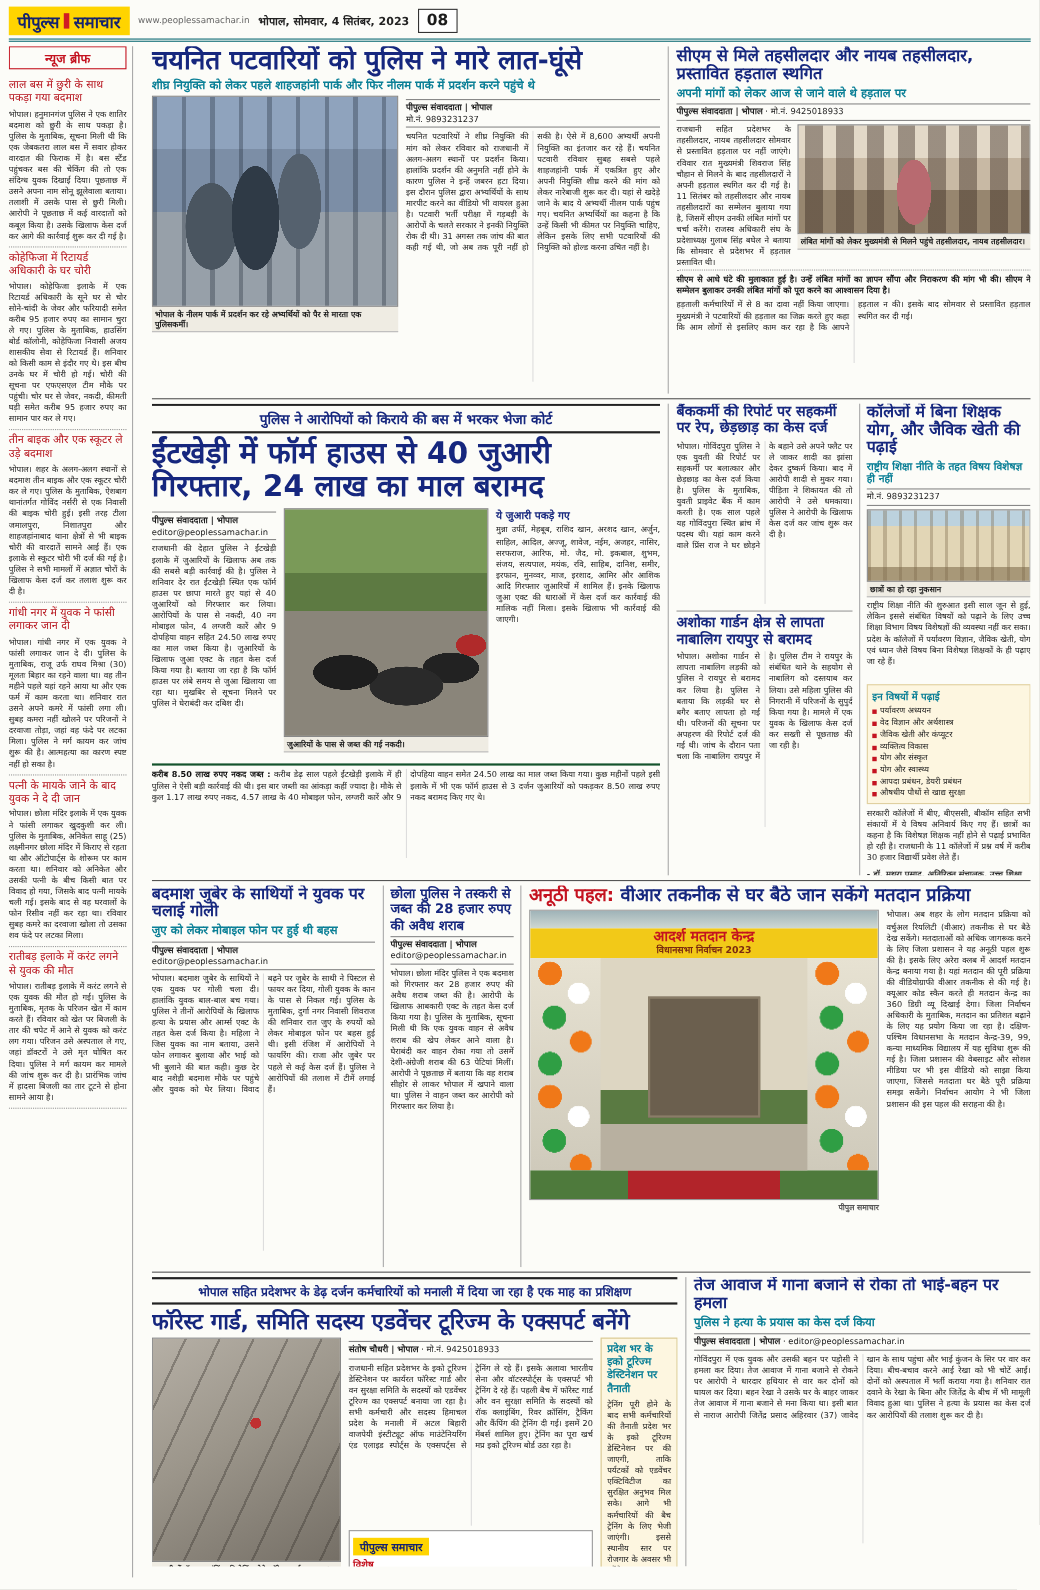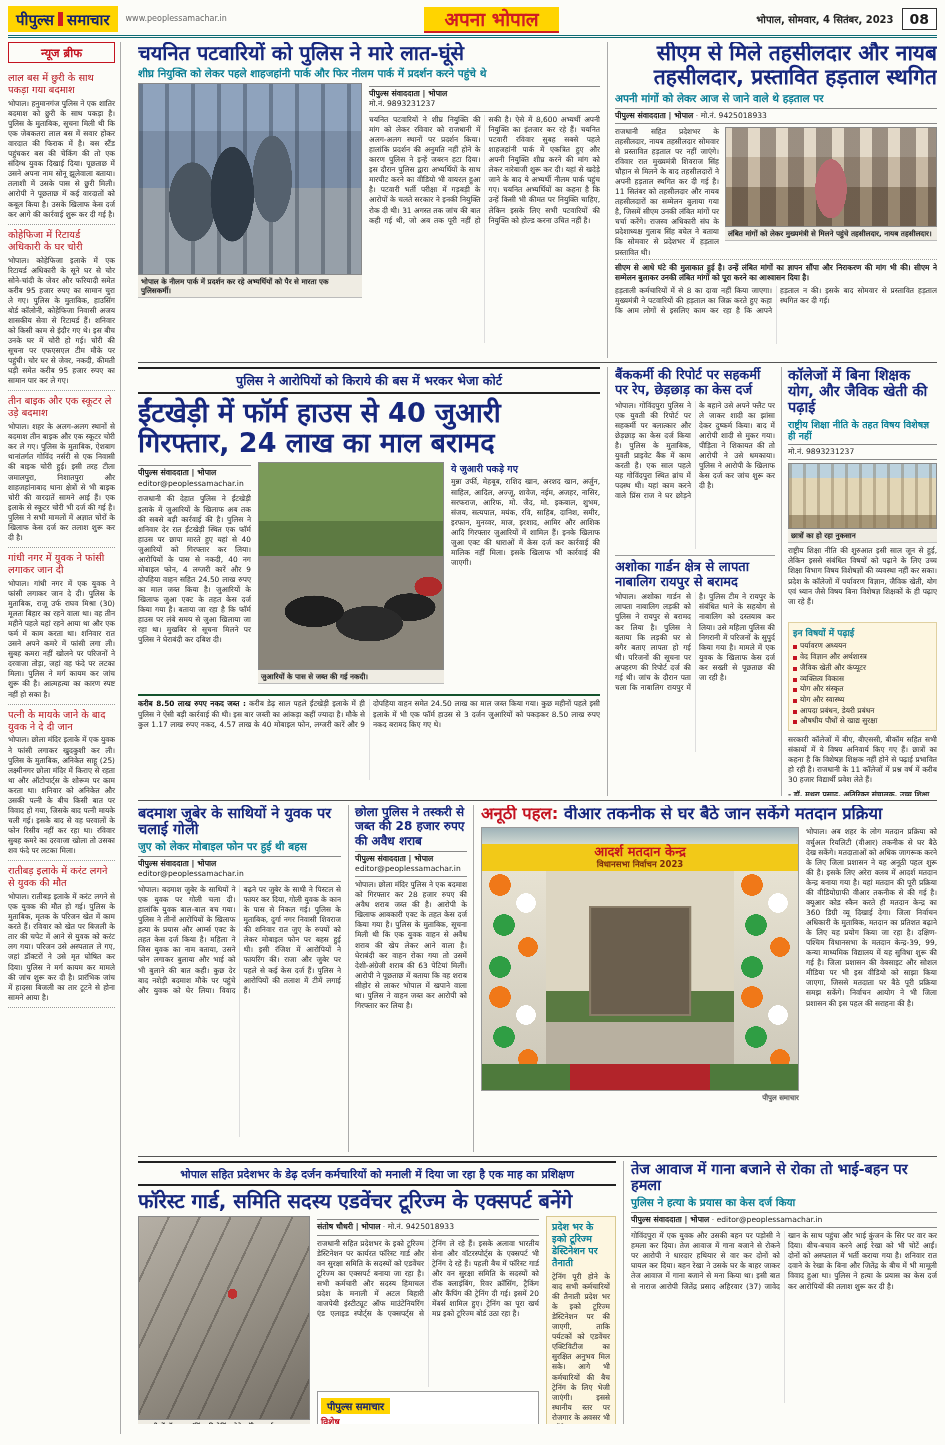--- a/index.html
+++ b/index.html
@@ -84,27 +84,27 @@
  radial-gradient(circle 10px at 46px 76px,#f07818 97%,transparent 99%),
  radial-gradient(circle 11px at 18px 96px,#2f9e44 97%,transparent 99%);
  background-size:64px 112px;background-repeat:repeat-y;}
 .gate{flex:1;background:linear-gradient(#ddd6c2 0 62%,#5a7a42 62% 78%,#b8b0a0 78% 100%);position:relative;}
 .gate::before{content:"";position:absolute;left:50%;top:18%;transform:translateX(-50%);width:52%;height:55%;background:#6b5f4e;border:2px solid #8a7d68;}
 .vr-carpet{height:26px;background:linear-gradient(90deg,#4e7a3c 0 28%,#b2242a 28% 72%,#4e7a3c 72% 100%);}
 .vr-credit{font-size:7px;color:#555;text-align:right;font-weight:bold;margin-top:2px;}
 
 
 .patwari{width:462px;}
-.patwari .headline{font-size:20px;}
+.patwari .headline{font-size:24px;}
 .prow{display:flex;gap:7px;margin-top:3px;}
 .pfig{width:224px;flex:none;}
 .pcols{flex:1;}
 
 .cm{flex:1;border-left:1px solid #aaa;padding-left:7px;}
-.cm .headline{font-size:21px;text-align:right;}
+.cm .headline{font-size:15px;}
 .cmrow{display:flex;gap:6px;margin-top:2px;}
 .cmrow .body{width:104px;flex:none;}
 .cmfig{flex:1;}
 .cm-high{font-weight:bold;margin-top:4px;border-top:1px dotted #999;padding-top:3px;}
 
 
 .juari{width:462px;}
 .juari .headline{font-size:27px;}
 .jrow{display:flex;gap:7px;margin-top:4px;}
 .jcol1{width:113px;flex:none;}
@@ -155,21 +155,20 @@
 
 <div class="page">
 
   <header class="masthead">
     <div class="logo">
       <span>पीपुल्स</span>
       <span class="logo-sep"></span>
       <span>समाचार</span>
     </div>
     <span class="website">www.peoplessamachar.in</span>
-    <div class="edition"><span>अपना भोपाल</span></div>
     <div class="dateline">भोपाल, सोमवार, 4 सितंबर, 2023</div>
     <div class="pageno">08</div>
   </header>
 
   <div class="content">
 
     <aside class="brief">
       <div class="brief-header">न्यूज ब्रीफ</div>
 
       <div class="brief-item">

